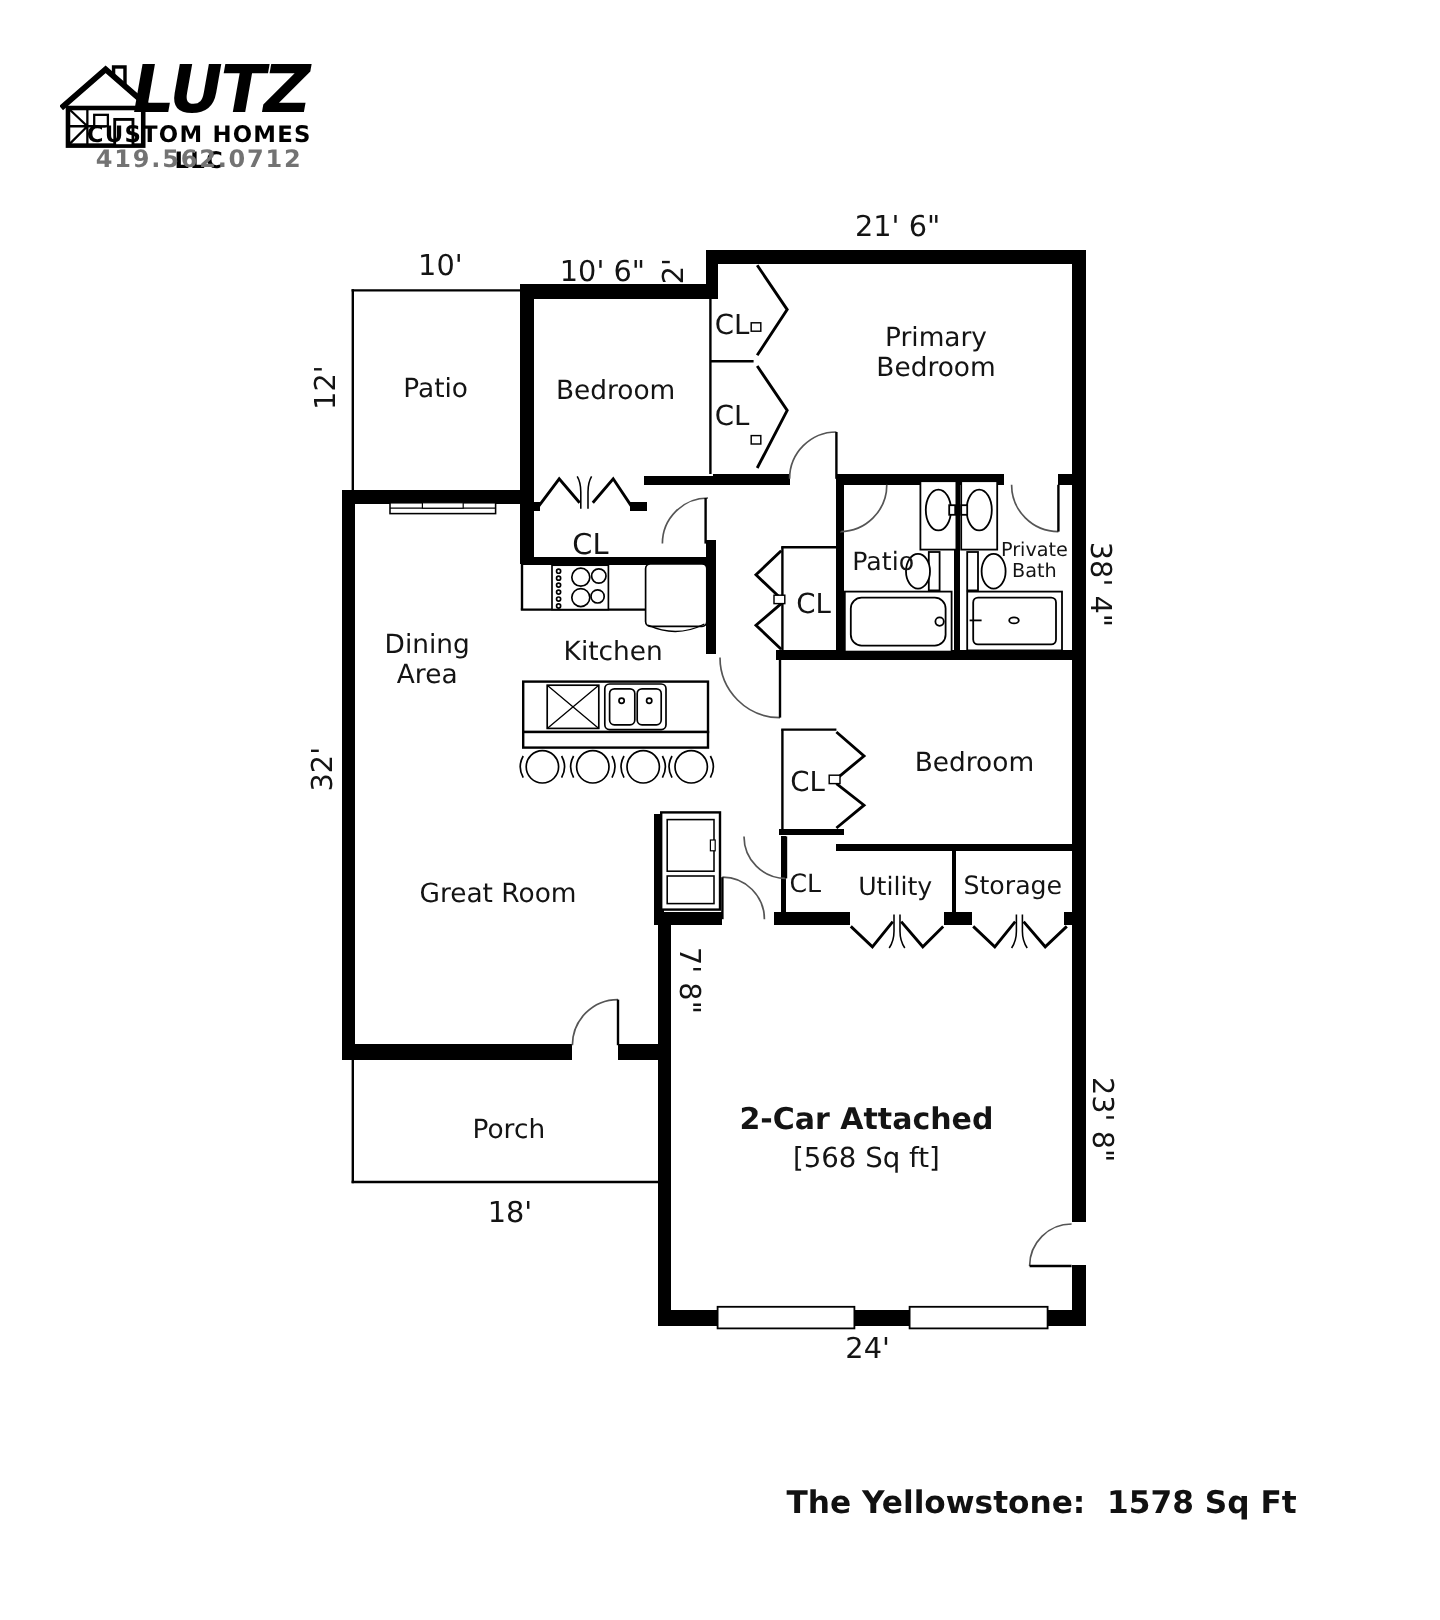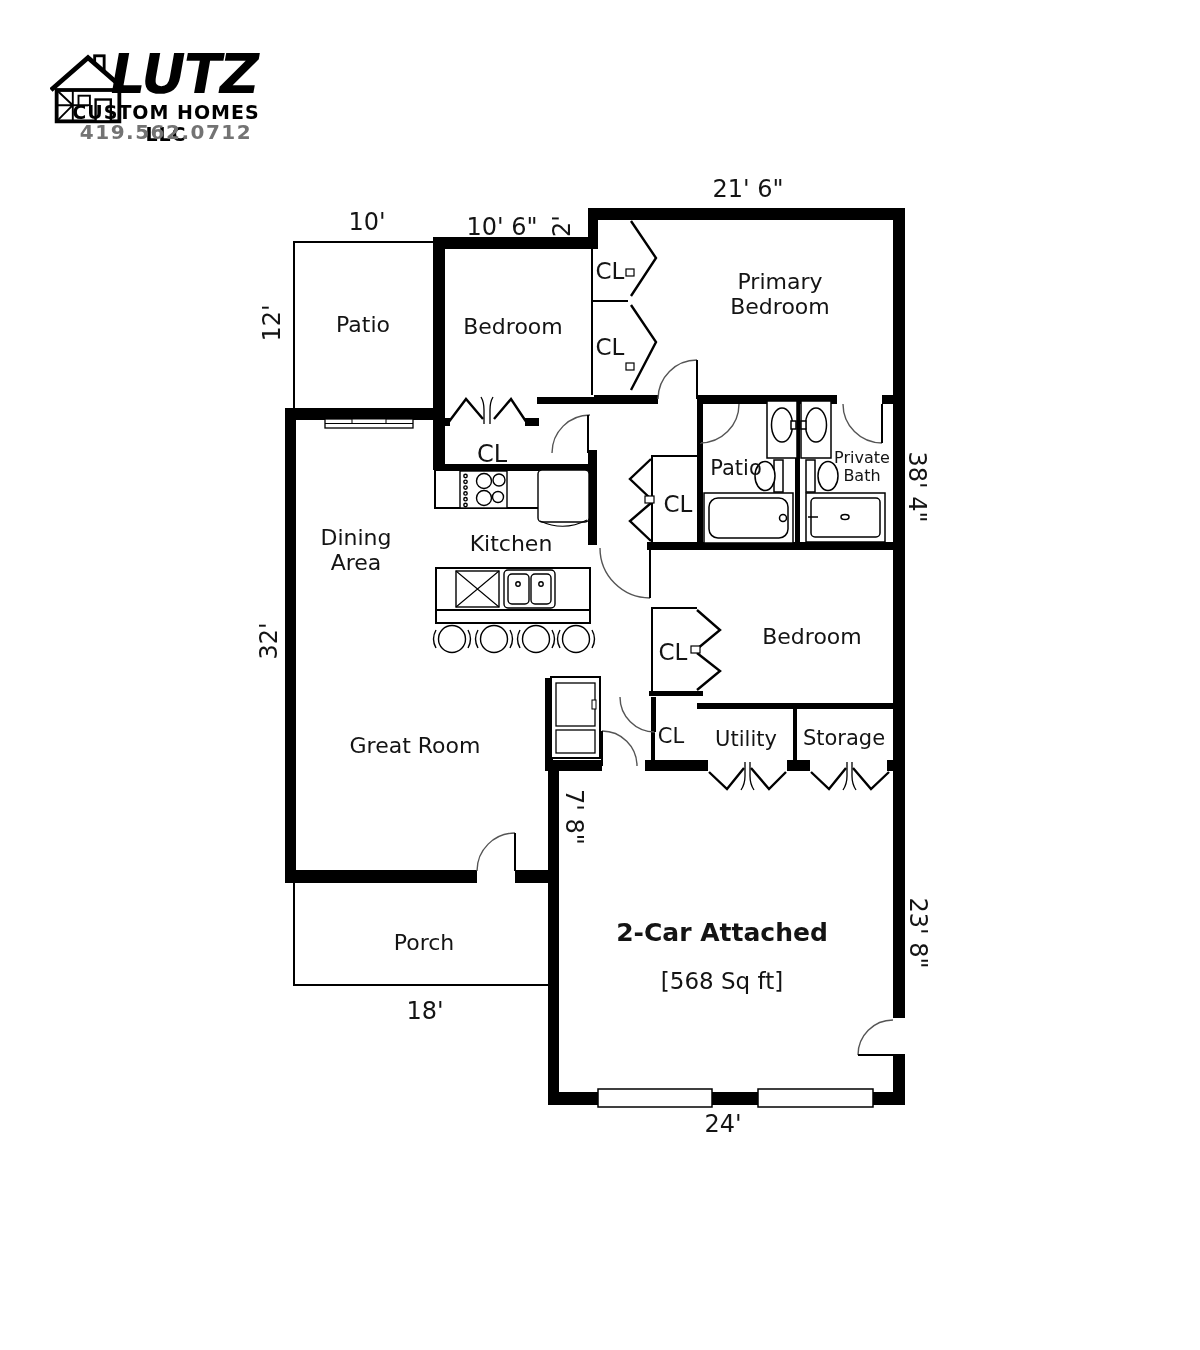--- a/index.html
+++ b/index.html
@@ -9,21 +9,21 @@
   .lbl{position:absolute;transform:translate(-50%,-50%);font-size:22px;white-space:nowrap;
        text-align:center;color:#141414;line-height:1.12;}
   .lbl.wrap{white-space:normal;}
   .lbl.v-ccw{transform:translate(-50%,-50%) rotate(-90deg);}
   .lbl.v-cw{transform:translate(-50%,-50%) rotate(90deg);}
   .dim{font-size:24px;}
   .cl{font-size:23px;}
   .small{font-size:21px;}
   .psmall{font-size:16px;}
   .garage-title{font-size:25px;font-weight:bold;text-align:center;}
-  .garage-area{font-size:23px;margin-top:16px;}
+  .garage-area{font-size:23px;}
   .footer-title{position:absolute;left:868px;top:1253px;transform:translate(-50%,-50%);
        font-size:26px;font-weight:bold;white-space:pre;color:#111;}
   
   .logo{position:absolute;left:50px;top:46px;width:235px;height:104px;}
   .logo-brand{position:absolute;left:60px;top:-4px;font-size:55px;font-weight:900;
        letter-spacing:-2px;transform:skewX(-10deg);color:#000;}
   .logo-tagline{position:absolute;left:2px;top:55px;width:228px;text-align:center;
        font-size:19px;font-weight:bold;letter-spacing:1px;color:#000;}
   .logo-phone{position:absolute;left:2px;top:74px;width:228px;text-align:center;
        font-size:20px;font-weight:bold;letter-spacing:1.5px;color:#737373;}
@@ -303,14 +303,15 @@
   <div class="lbl cl" style="left:673px;top:653px;">CL</div>
   <div class="lbl" style="left:812px;top:637px;">Bedroom</div>
   <div class="lbl" style="left:415px;top:746px;">Great Room</div>
   <div class="lbl small" style="left:671px;top:737px;">CL</div>
   <div class="lbl small" style="left:746px;top:740px;">Utility</div>
   <div class="lbl small" style="left:844px;top:739px;">Storage</div>
   <div class="lbl garage-title" style="left:722px;top:933px;">2-Car Attached</div>
   <div class="lbl garage-area" style="left:722px;top:966px;">[568 Sq ft]</div>
   <div class="lbl" style="left:424px;top:943px;">Porch</div>
 
+  <div class="footer-title">The Yellowstone:  1578 Sq Ft</div>
 
 </div>
 
 </body></html>

